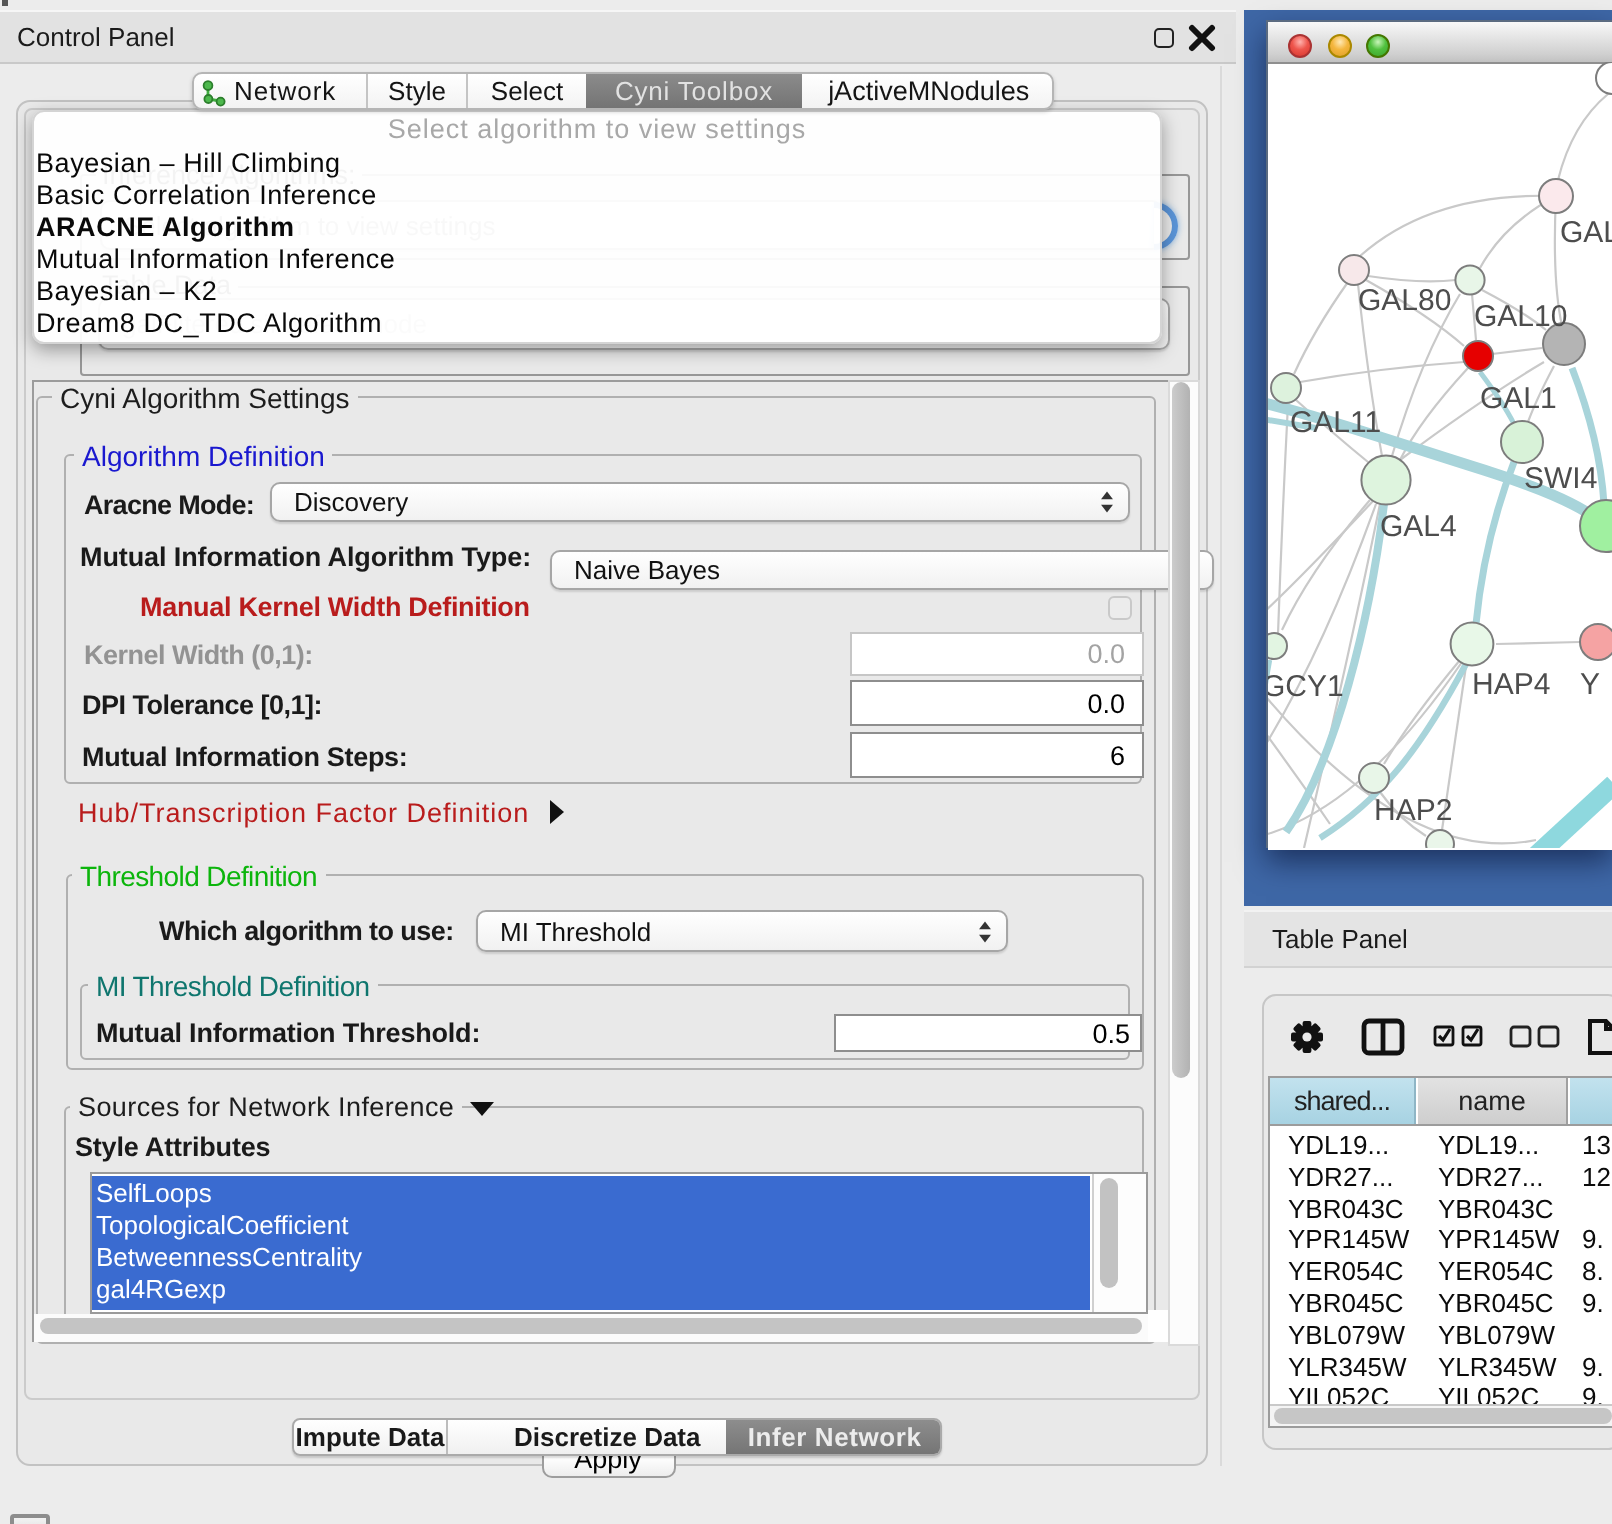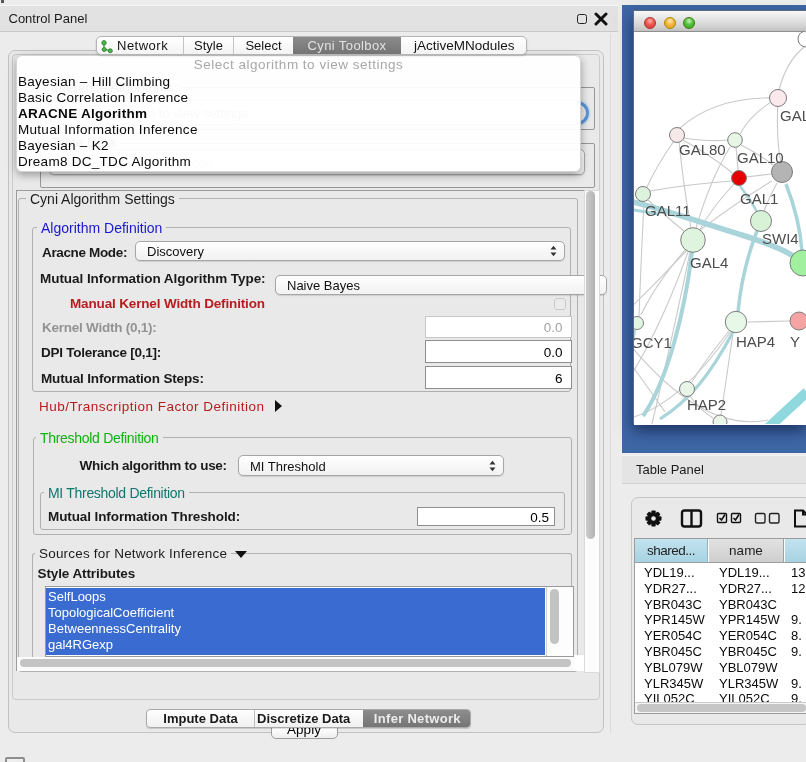--- a/index.html
+++ b/index.html
@@ -87,21 +87,21 @@
       <span>MI Threshold</span>
     <svg class="carr" viewBox="0 0 8 12">
         <path d="M4 0 L7.4 4.4 L0.6 4.4 Z" fill="#333"></path>
         <path d="M4 12 L7.4 7.6 L0.6 7.6 Z" fill="#333"></path>
       </svg>
   </div>
 
   <div class="grp" style="left:40px;top:492px;width:525px;height:38px;"></div>
   <div class="gt" style="left:44px;top:485px;color:#0f766e;letter-spacing:-0.3px;">MI Threshold Definition</div>
   <div class="lbl" style="left:48px;top:509px;letter-spacing:-0.1px;">Mutual Information Threshold:</div>
-  <div class="fld" style="left:417px;top:507px;width:138px;height:19px;border:1px solid #8e8e8e;color:#000;">
+  <div class="fld" style="left:417px;top:507px;width:154px;height:19px;border:1px solid #8e8e8e;color:#000;">
       <span>0.5</span>
     </div>
 
   <div class="grp" style="left:32px;top:553px;width:540px;height:110px;border-bottom:none;"></div>
   <div class="gt" style="left:35px;top:546px;font-size:13.5px;letter-spacing:0.2px;">Sources for Network Inference</div>
   <div class="abs" style="left:235px;top:551px;width:0;height:0;border-top:7.5px solid #111;border-left:6.5px solid transparent;border-right:6.5px solid transparent;"></div>
   <div class="lbl" style="left:37.5px;top:566px;font-size:13.5px;letter-spacing:-0.1px;">Style Attributes</div>
 
   <div class="abs" style="left:45px;top:586px;width:528.5px;height:70.5px;background:#fff;border:1px solid #9a9a9a;"></div>
   <div class="abs" style="left:46px;top:587.5px;width:499.3px;height:67.5px;background:#3a6bd0;"></div>
@@ -112,21 +112,21 @@
   <div class="abs" style="left:17px;top:657px;width:557px;height:13.5px;background:#fbfbfb;"></div>
   <div class="abs" style="left:20px;top:658.8px;width:551px;height:8.2px;background:#c4c4c4;border-radius:4px;"></div>
   <div class="abs" style="left:574px;top:655px;width:23px;height:15.5px;background:#ffffff;"></div>
 
   <div class="abs" style="left:583.5px;top:190px;width:16px;height:483px;background:#fcfcfc;border:1px solid #dadada;"></div>
   <div class="abs" style="left:585.5px;top:191px;width:9px;height:348px;background:linear-gradient(90deg,#cccccc,#b2b2b2);border-radius:4.5px;"></div>
 
   <div class="abs" style="left:270.5px;top:675.5px;width:67px;height:19.5px;background:linear-gradient(#ffffff,#ffffff 45%,#ededed);border:1px solid #9d9d9d;border-radius:5px;text-align:center;font-size:13.5px;color:#000;line-height:18px;margin-top:44px;">Apply</div>
 
   <div class="abs" style="left:146px;top:709px;width:325px;height:19px;background:linear-gradient(#ffffff,#f0f0f0);border:1px solid #aaaaaa;border-radius:4px;box-shadow:0 1px 1px rgba(0,0,0,0.15);overflow:hidden;">
-    <div class="abs" style="left:0;top:0;width:108px;height:100%;text-align:center;font-weight:bold;font-size:13px;color:#1a1a1a;line-height:18px;border-right:1px solid #bdbdbd;">Impute Data</div>
+    <div class="abs" style="left:0;top:0;width:77px;height:100%;text-align:center;font-weight:bold;font-size:13px;color:#1a1a1a;line-height:18px;border-right:1px solid #bdbdbd;">Impute Data</div>
     <div class="abs" style="left:97.6px;top:0;width:118.1px;height:100%;text-align:center;font-weight:bold;font-size:13px;color:#1a1a1a;line-height:18px;">Discretize Data</div>
     <div class="abs" style="left:215.7px;top:0;width:109.3px;height:100%;text-align:center;font-weight:bold;font-size:13px;letter-spacing:0.3px;color:#ececec;line-height:18px;background:linear-gradient(#8d8d8d,#757575);">Infer Network</div>
   </div>
 
   <div class="abs" style="left:40px;top:87px;width:555px;height:43px;border:1.5px solid #979797;border-radius:2px;"></div>
   <div class="abs" style="left:48px;top:80px;font-size:13.5px;color:#333;background:#e9e9e9;padding:0 3px;">Inference Algorithms:</div>
   <div class="combo" style="left:50px;top:100px;width:531px;height:25px;border:1.5px solid #a0a0a0;">
       <span style="color:#888;">Select algorithm to view settings</span>
     </div>
   <div class="abs" style="left:576.5px;top:100.5px;width:12px;height:24px;border:3px solid #5a94d8;border-left:none;border-radius:0 12px 12px 0;box-shadow:0 0 3px rgba(100,160,220,0.8);"></div>

